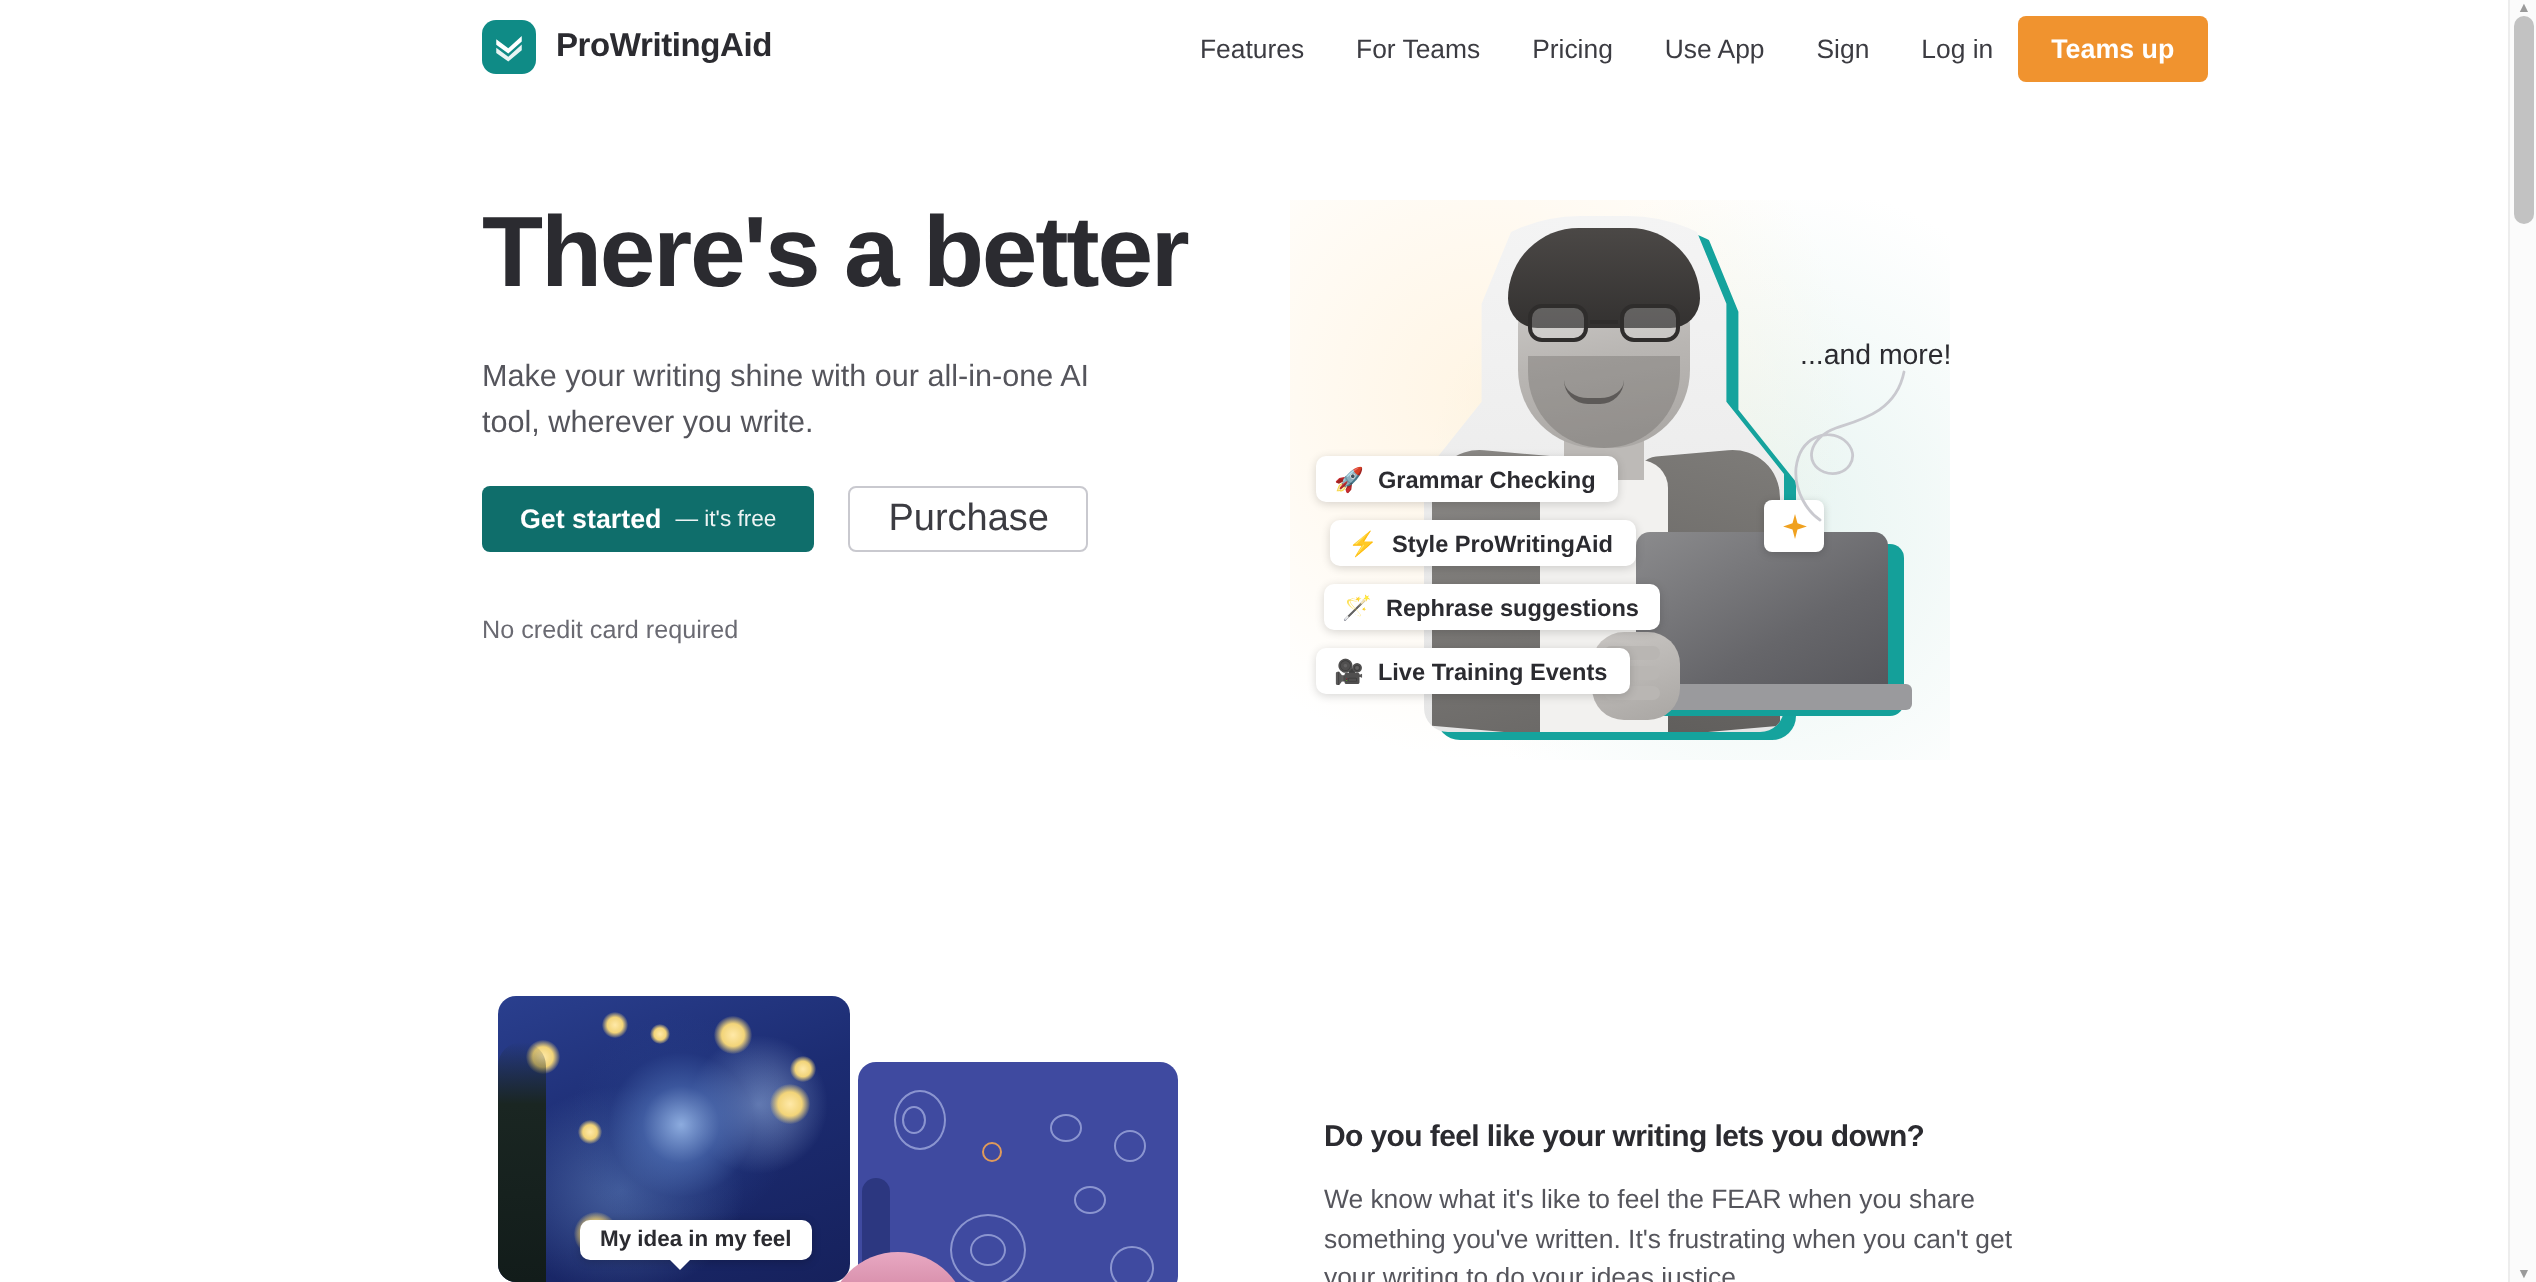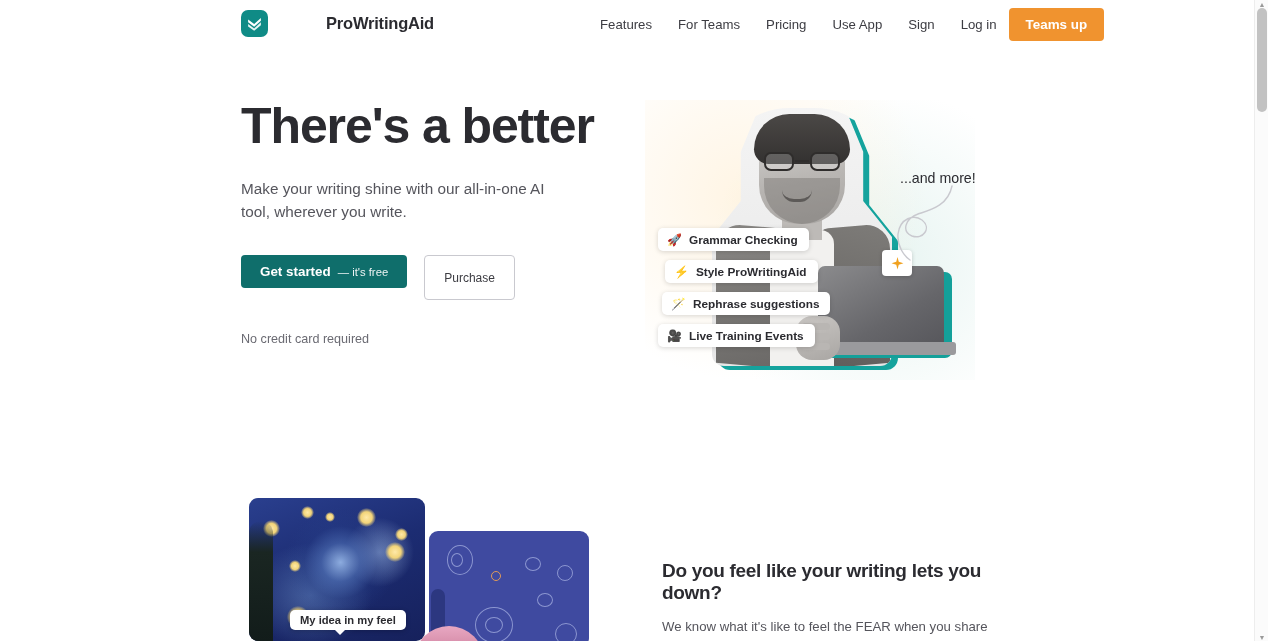--- a/index.html
+++ b/index.html
@@ -31,21 +31,21 @@
     cursor: pointer;
   }
   .brand-mark {
     width: 27px; height: 27px; border-radius: 7px;
     background: #0f8b86;
     display: flex; align-items: center; justify-content: center;
     flex: none;
   }
   .brand-name {
     font-size: 16.5px; font-weight: bold; color: #2b2b30;
-    letter-spacing: -0.2px; white-space: nowrap; margin-left: 48px;
+    letter-spacing: -0.2px; white-space: nowrap;
   }
 
   .nav {
     position: absolute; left: 600px; top: 0;
     height: 48px; display: flex; align-items: center; gap: 0;
   }
   .nav a {
     font-size: 13.2px; color: #3c3c42;
     text-decoration: none; white-space: nowrap;
     padding: 6px 0; margin-right: 26px;
@@ -70,38 +70,38 @@
     font-size: 50px; line-height: 57px;
     font-weight: bold; color: #2b2b30;
     letter-spacing: -1.1px;
   }
   .hero-sub {
     margin-top: 22px;
     font-size: 15.3px; line-height: 23px;
     color: #55555c; width: 330px;
   }
   .hero-cta {
-    margin-top: 32px; display: flex; align-items: flex-start; gap: 17px;
+    margin-top: 20px; display: flex; align-items: flex-end; gap: 17px;
   }
   .btn-primary {
     background: #0f6e6b; color: #ffffff;
     border: none; border-radius: 4px;
     padding: 0 19px; height: 33px;
     display: flex; align-items: center; gap: 7px;
     font-size: 13.4px; cursor: pointer;
     font-family: "Liberation Sans", sans-serif;
   }
   .btn-primary .main { font-weight: bold; }
   .btn-primary .sfx { font-size: 11.3px; opacity: .92; font-weight: normal; }
   .btn-outline {
     background: #ffffff; color: #3c3c42;
     border: 1px solid #c9c9cf; border-radius: 4px;
-    padding: 0 19px; height: 45px;
+    padding: 0 19px; height: 33px;
     display: flex; align-items: center;
-    font-size: 12px; cursor: pointer;
+    font-size: 19px; cursor: pointer;
     font-family: "Liberation Sans", sans-serif;
   }
   .no-cc {
     margin-top: 32px; font-size: 12.6px; color: #6a6a72;
   }
 
   
   .hero-art {
     position: absolute; left: 620px; top: 80px;
     width: 400px; height: 320px;
@@ -320,21 +320,21 @@
     position: absolute; left: 165px; top: 128px;
     width: 70px; height: 40px; border-radius: 35px 35px 0 0;
     background: linear-gradient(180deg,#e8a8c2,#c4708f);
     z-index: 7;
   }
 
   .lower-text {
     position: absolute; left: 662px; top: 560px; width: 360px;
   }
   .lower-title {
-    font-size: 19px; font-weight: bold; color: #2b2b30;
+    font-size: 15px; font-weight: bold; color: #2b2b30;
     letter-spacing: -0.3px;
   }
   .lower-body {
     margin-top: 13px;
     font-size: 13.2px; line-height: 19.5px; color: #55555c;
     width: 345px;
   }
 
   
   .scrollbar {

